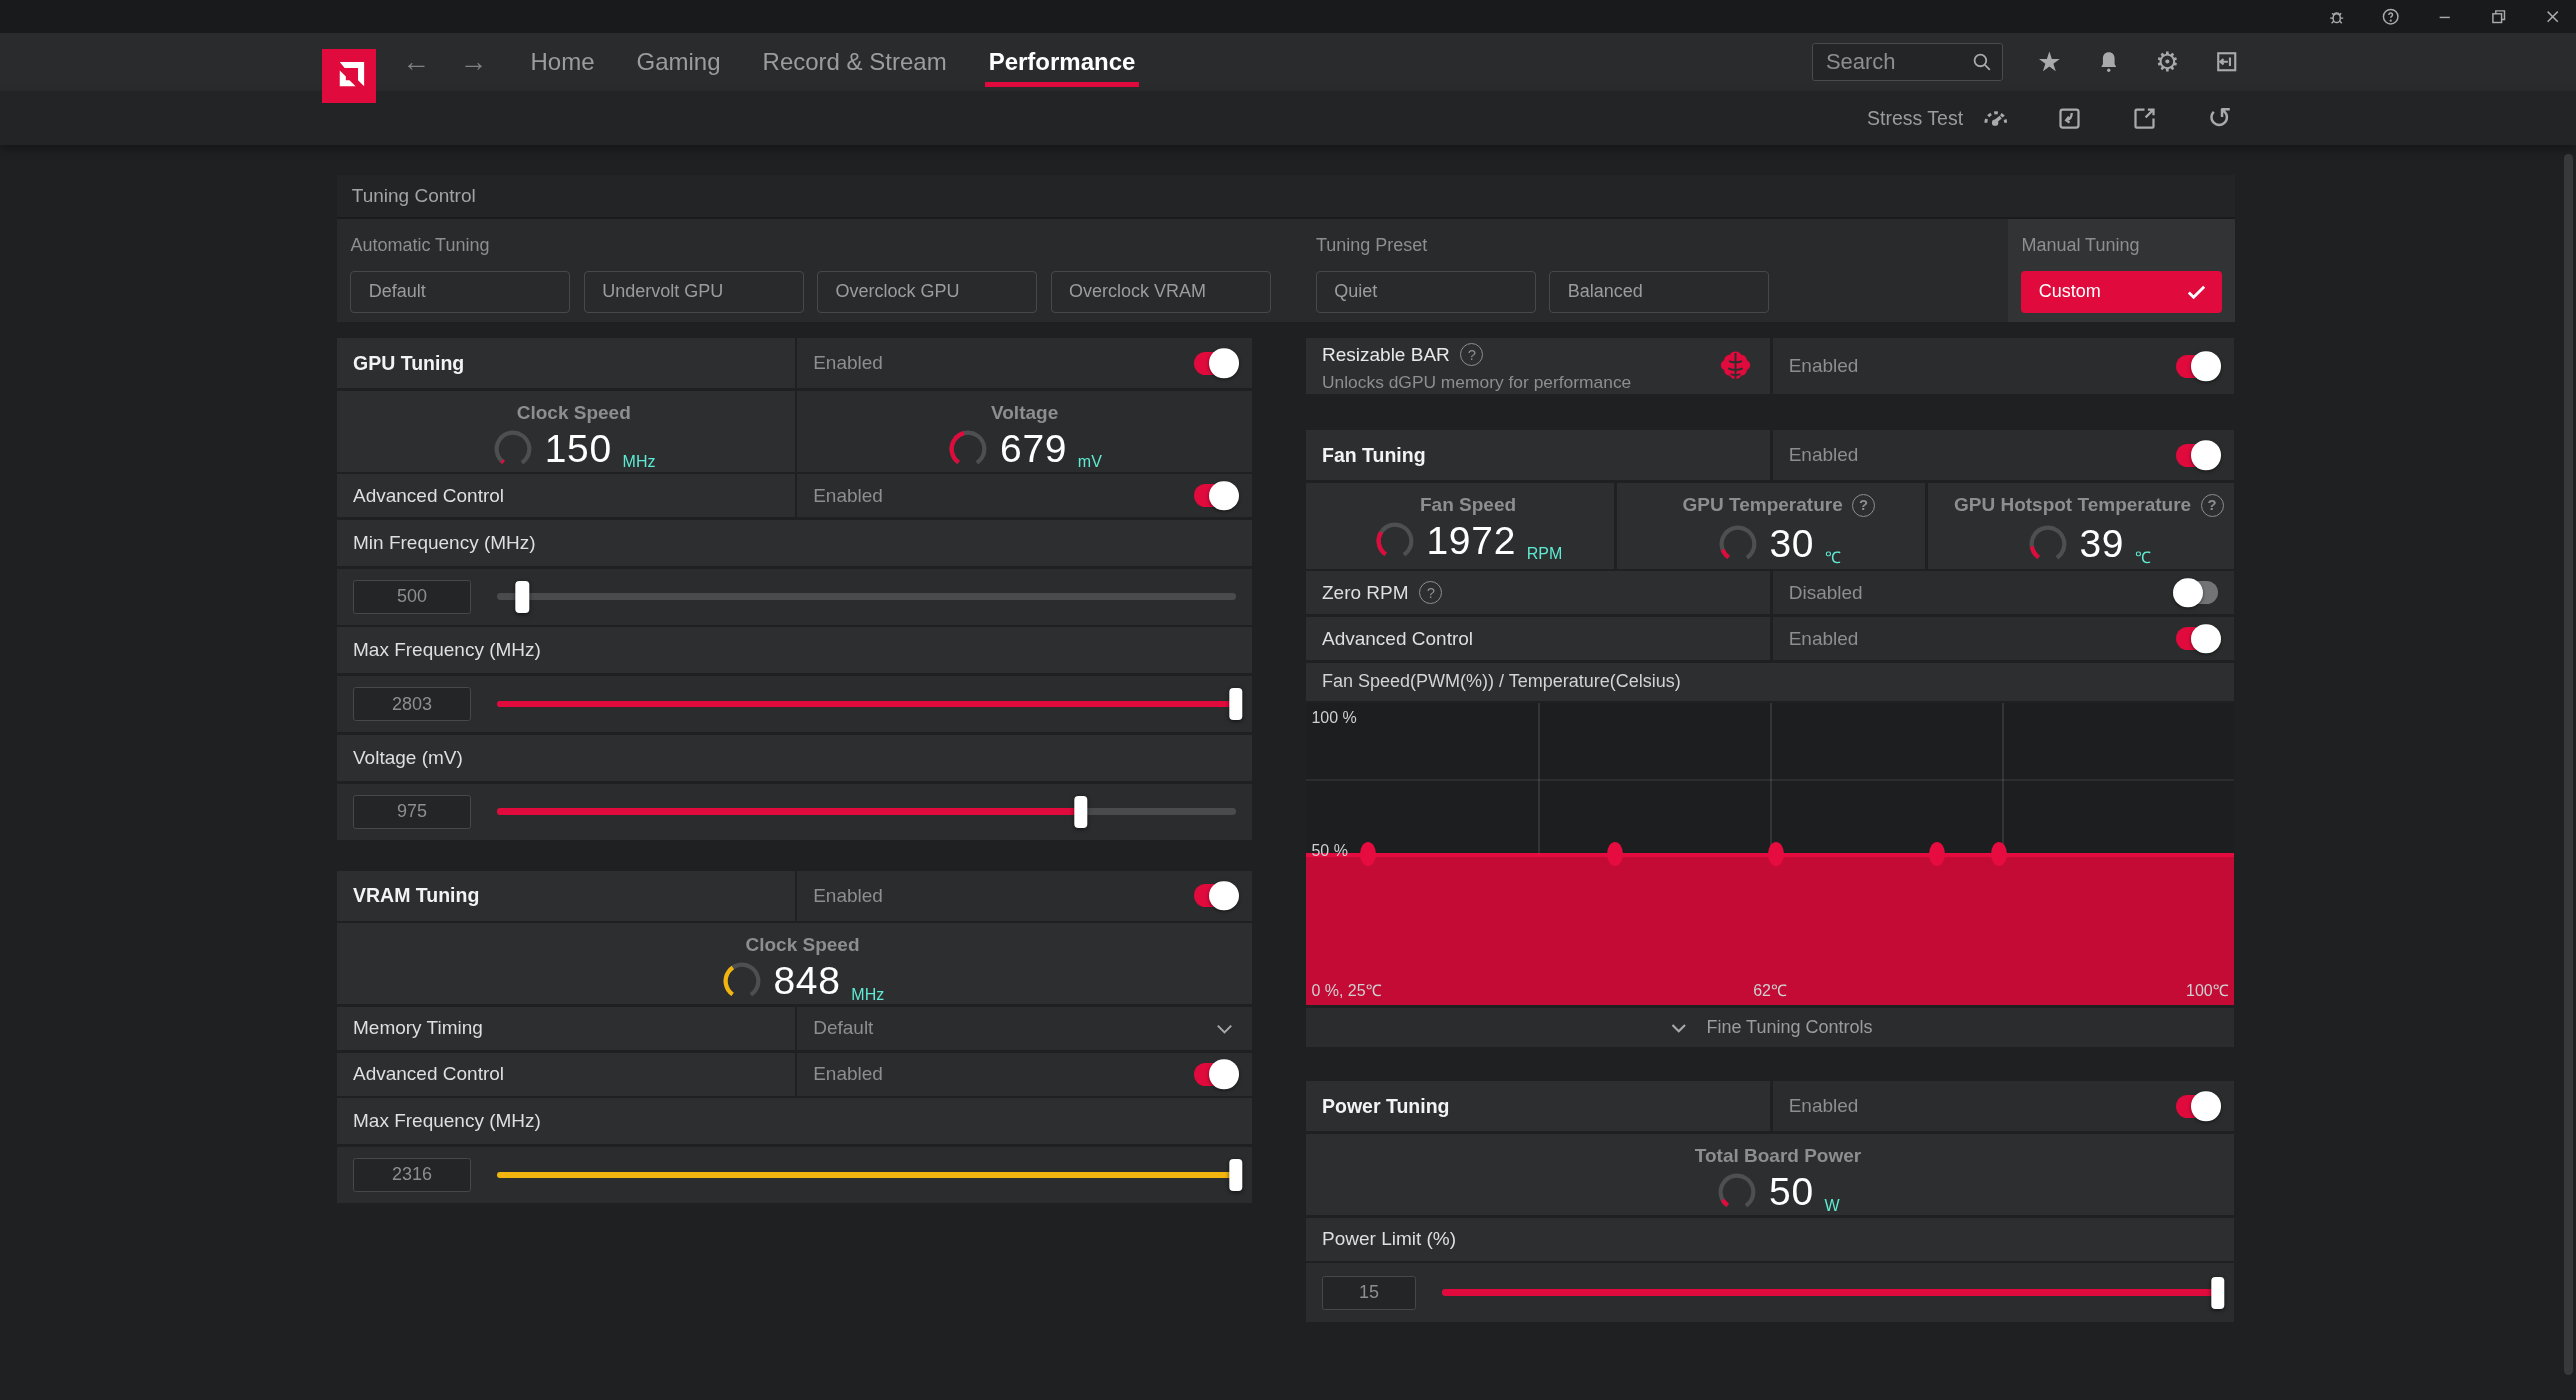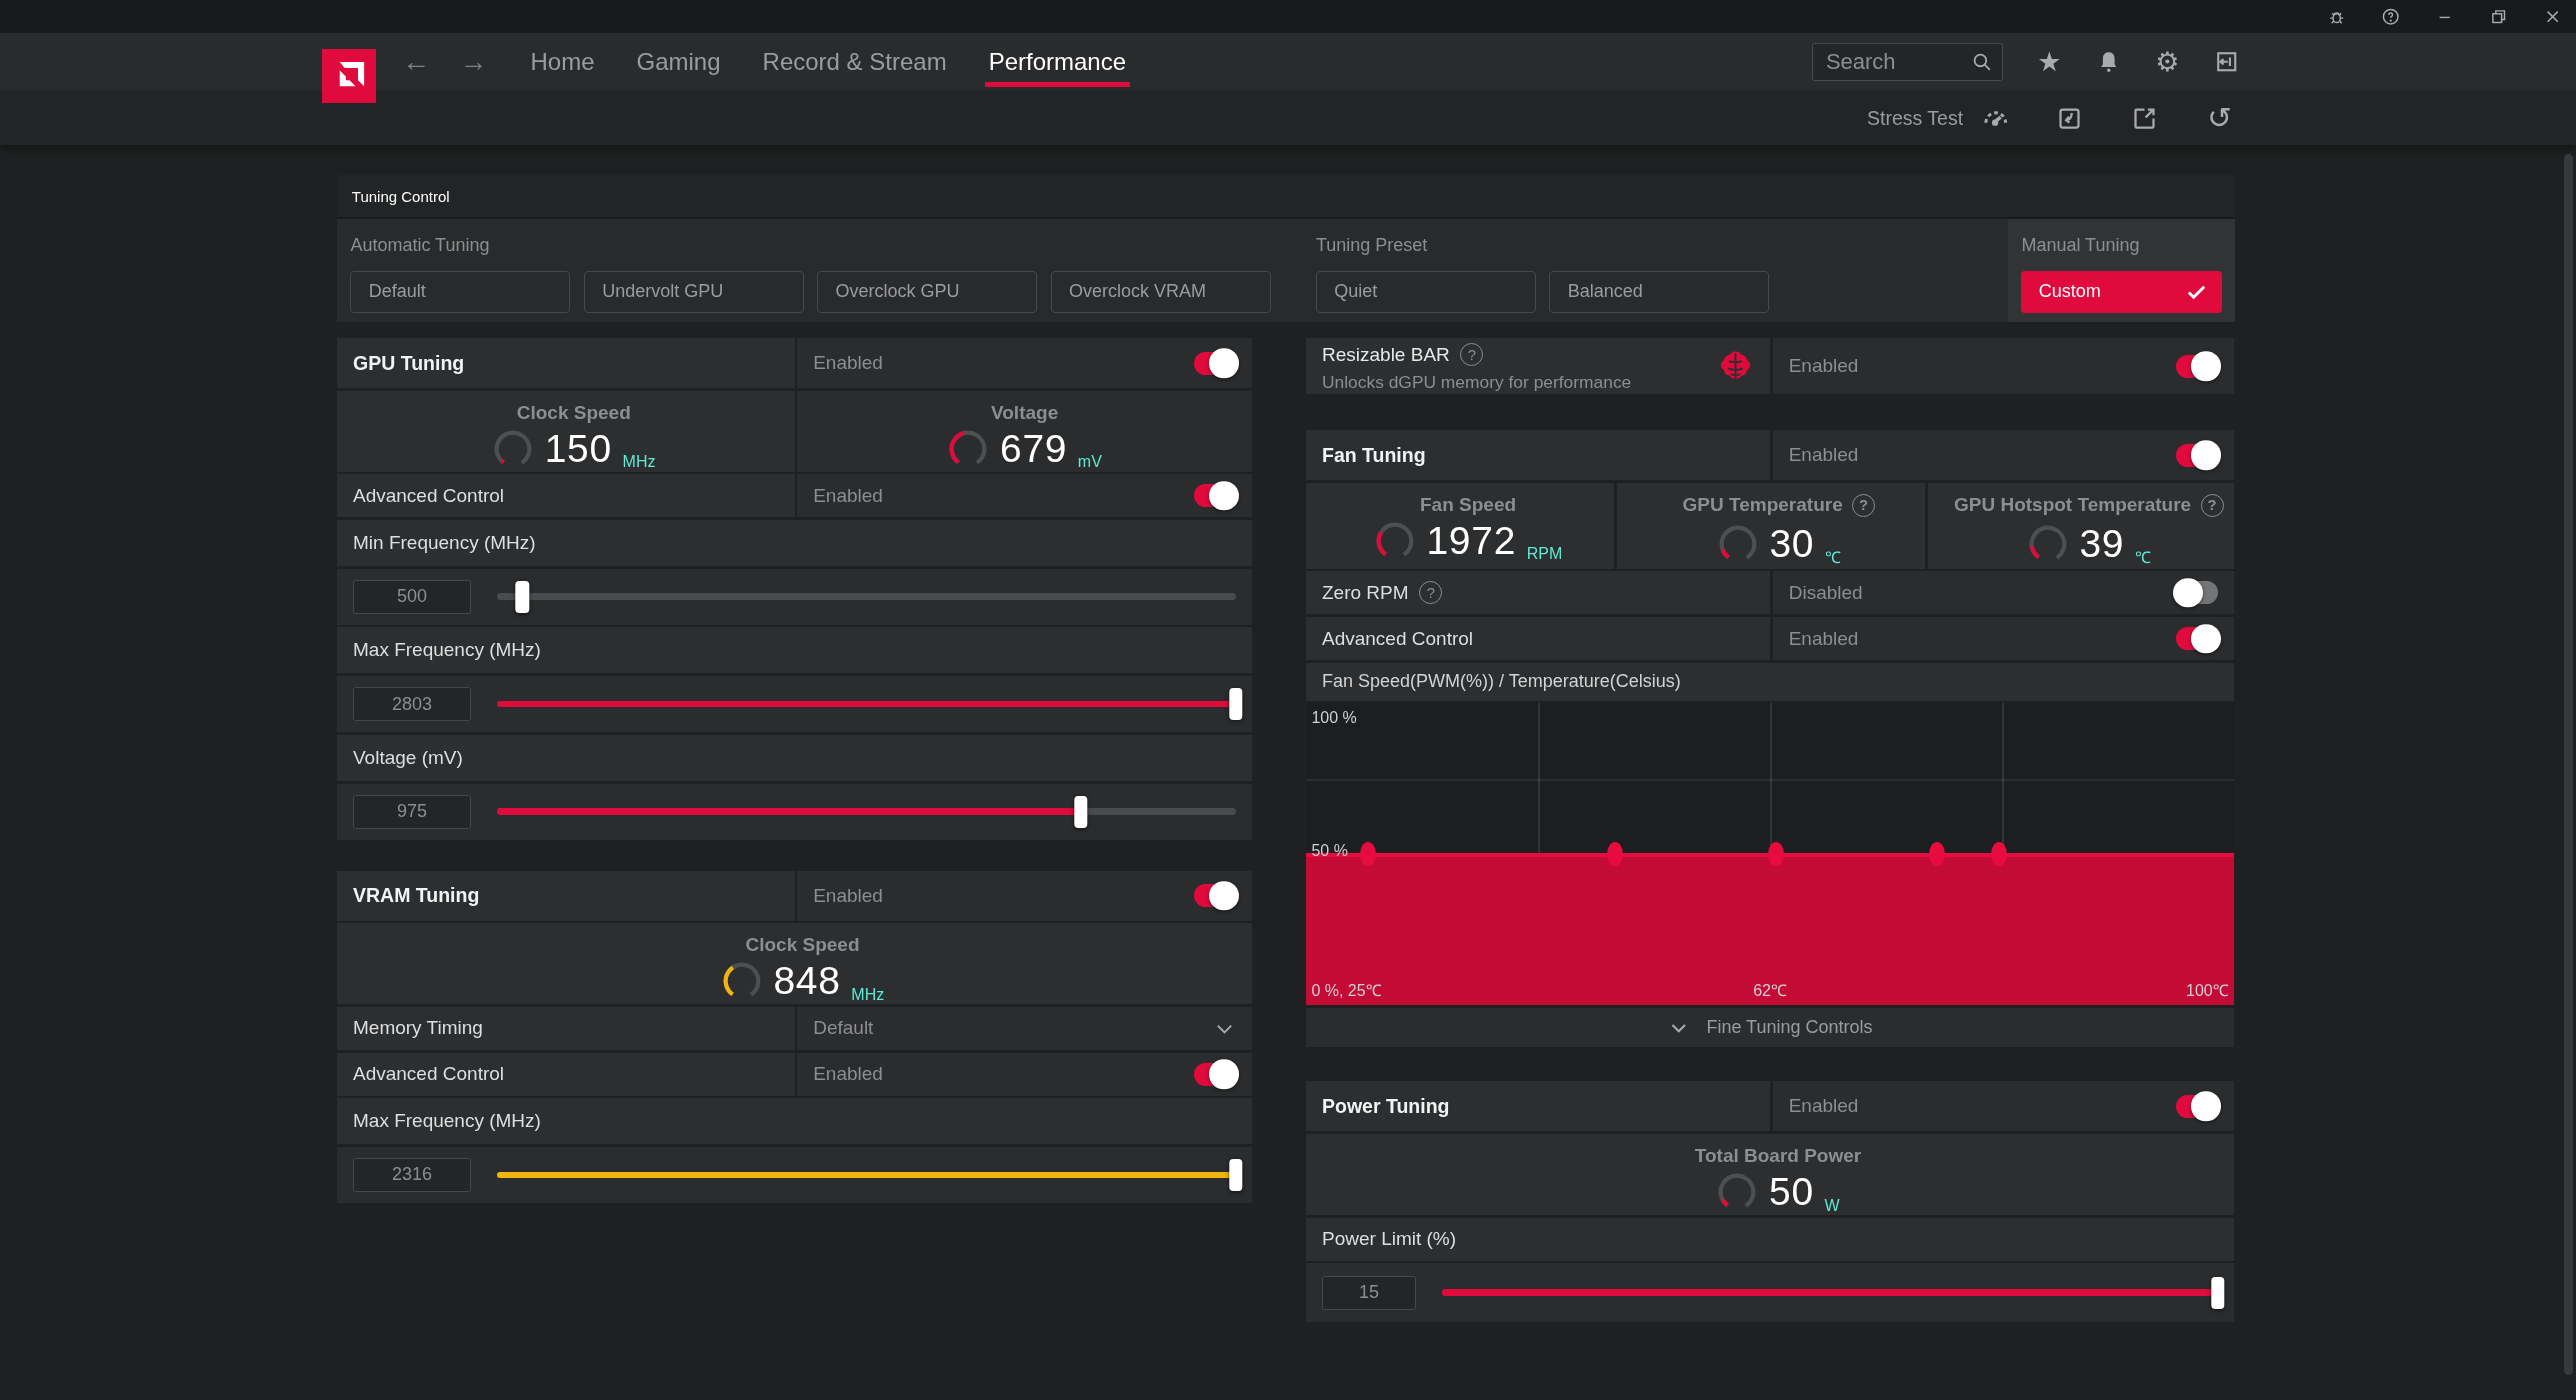--- a/index.html
+++ b/index.html
@@ -23,21 +23,21 @@
   
   .navbar{height:58px;background:var(--navbar);display:flex;align-items:center;
     padding-left:402px;padding-right:335px;position:relative;}
   .amd-logo{position:absolute;left:322px;top:16px;width:54px;height:54px;background:var(--accent);
     display:flex;align-items:center;justify-content:center;z-index:5;}
   .nav-arrows{display:flex;gap:29.5px;font-size:28px;color:#808183;}
   .nav-arrow{cursor:pointer;line-height:58px;}
   .nav-tabs{display:flex;gap:42px;margin-left:43px;}
   .nav-tab{font-size:24px;color:#9b9c9e;height:58px;display:flex;align-items:center;
     position:relative;cursor:pointer;white-space:nowrap;}
-  .nav-tab.active{color:#ffffff;font-weight:400;}
+  .nav-tab.active{color:#ffffff;font-weight:700;}
   .nav-tab.active::after{content:"";position:absolute;left:-4px;right:-4px;bottom:4px;height:4.7px;background:var(--accent);}
   .search-box{margin-left:auto;width:191px;height:38px;border:1.3px solid #4a4b4d;border-radius:2.7px;
     background:#242526;display:flex;align-items:center;padding:0 9.4px 0 13.4px;}
   .search-box input{flex:1;background:transparent;border:none;outline:none;color:#a9aaac;
     font-size:22px;font-family:"Liberation Sans",sans-serif;min-width:0;}
   .search-box input::placeholder{color:#8d8e90;}
   .nav-icons{display:flex;gap:29.5px;margin-left:32px;align-items:center;}
   .nav-ic{width:29.5px;height:29.5px;display:flex;align-items:center;justify-content:center;
     color:#a9aaac;font-size:27px;cursor:pointer;}
   .nav-ic svg{width:25.5px;height:25.5px;}
@@ -54,21 +54,21 @@
   .stress{display:flex;align-items:center;gap:17.4px;color:#9b9c9e;font-size:19.5px;cursor:pointer;}
   .st-ic{width:31px;height:31px;display:flex;align-items:center;justify-content:center;color:#a9aaac;cursor:pointer;}
   .st-ic svg{width:27px;height:27px;}
 
   
   .content{padding:0 341px 0 337px;}
 
   
   .tc-panel{margin-top:30px;}
   .tc-head{height:44px;background:var(--panelhead);display:flex;align-items:center;
-    padding-left:14.8px;font-size:15px;color:#ffffff;border-bottom:2px solid #1a1b1c;}
+    padding-left:14.8px;font-size:19px;color:#a3a3a3;border-bottom:2px solid #1a1b1c;}
   .tc-body{height:103px;background:#292a2b;display:flex;}
   .tc-group{padding:16px 0 0 13.4px;}
   .tc-group-label{font-size:18px;color:#8d8e90;margin-bottom:14.8px;}
   .tc-btn-row{display:flex;gap:13.4px;}
   .tc-btn{width:220px;height:42px;border:1.3px solid var(--border);border-radius:4px;
     display:flex;align-items:center;padding-left:17.4px;font-size:18px;color:#9b9c9e;cursor:pointer;background:transparent;}
   .tc-manual{margin-left:auto;width:227px;background:var(--manual);height:103px;padding:16px 12px 0 13.4px;}
   .tc-custom{width:201px;height:42px;background:var(--accent);border-radius:4px;display:flex;
     align-items:center;padding:0 14.8px 0 17.4px;font-size:18px;color:#ffffff;cursor:pointer;}
   .tc-custom svg{margin-left:auto;width:23px;height:23px;}

